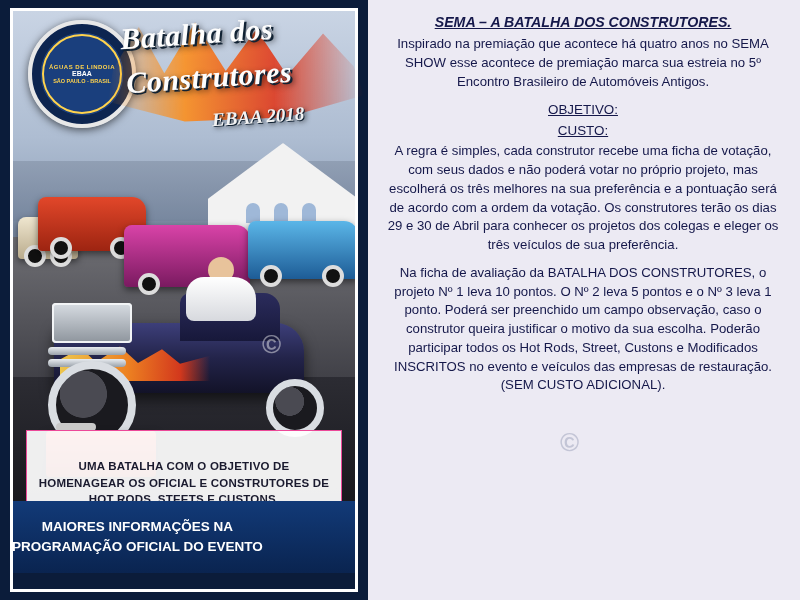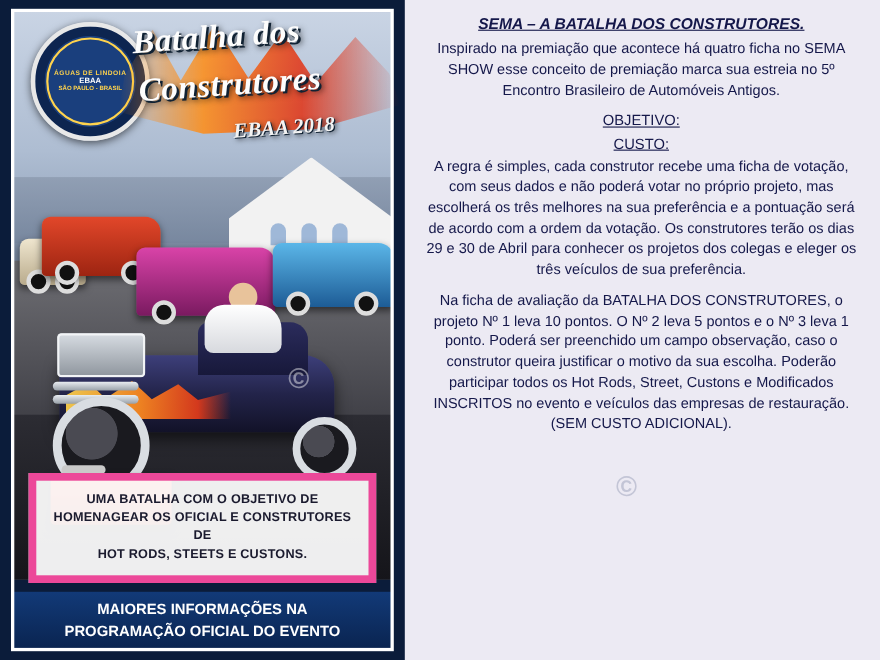--- a/index.html
+++ b/index.html
@@ -169,34 +169,34 @@
     font-weight: bold; font-style: italic;
     font-size: 19px; color: #f3f3f3;
     text-shadow: 1px 1px 0 #123, 2px 2px 5px rgba(0,0,0,.7);
     transform: rotate(-4deg);
   }
 
   
   .caption {
     position: absolute; left: 26px; right: 26px; top: 430px;
     background: rgba(255,255,255,.93);
-    border: 7px solid #ec4899;
-    padding: 9px 8px 10px;
+    border: 1px solid #ec4899;
+    padding: 27px 8px 10px;
     text-align: center;
     z-index: 36;
   }
   .caption div {
     font-size: 11.5px; font-weight: bold; color: #1a1a2e;
     line-height: 1.45; letter-spacing: .2px;
   }
   
   .bottombar {
-    position: absolute; left: 12px; right: 12px; bottom: 10px; height: 52px;
+    position: absolute; left: 12px; right: 12px; bottom: 27px; height: 72px;
     background: linear-gradient(#123a78,#0a2450);
-    display: flex; align-items: center; justify-content: center;
+    display: flex; align-items: center; justify-content: flex-start;
     text-align: center; z-index: 36;
   }
   .bottombar div {
     color: #fff; font-size: 13.5px; font-weight: bold; line-height: 1.45;
   }
 
   
   .panel {
     flex: 1 1 auto;
     padding: 12px 16px 8px 14px;
@@ -309,21 +309,21 @@
         <div>MAIORES INFORMAÇÕES NA</div>
         <div>PROGRAMAÇÃO OFICIAL DO EVENTO</div>
       </div>
     </div>
 
     <div class="poster-border"></div>
   </div>
 
   <div class="panel">
     <h1>SEMA – A BATALHA DOS CONSTRUTORES.</h1>
-    <p>Inspirado na premiação que acontece há quatro ficha no SEMA SHOW esse conceito de premiação marca sua estreia no 5º Encontro Brasileiro de Automóveis Antigos.</p>
+    <p>Inspirado na premiação que acontece há quatro anos no SEMA SHOW esse acontece de premiação marca sua estreia no 5º Encontro Brasileiro de Automóveis Antigos.</p>
 
     <h2>OBJETIVO:</h2>
 
     <h2>CUSTO:</h2>
     <p>A regra é simples, cada construtor recebe uma ficha de votação, com seus dados e não poderá votar  no próprio projeto, mas escolherá os três melhores na sua preferência e a pontuação será de acordo com a ordem da votação. Os construtores terão os dias 29 e 30 de Abril para conhecer os projetos dos colegas e eleger os três veículos de sua preferência.</p>
 
     <p>Na ficha de avaliação da BATALHA DOS CONSTRUTORES, o projeto Nº 1 leva 10 pontos. O Nº 2 leva 5 pontos e o Nº 3 leva 1 ponto. Poderá ser preenchido um campo observação, caso o construtor queira justificar o motivo da sua escolha. Poderão participar todos os Hot Rods, Street, Custons e Modificados INSCRITOS no evento  e veículos das empresas de restauração. (SEM CUSTO ADICIONAL).</p>
 
     <div class="wm b">©</div>
   </div>

